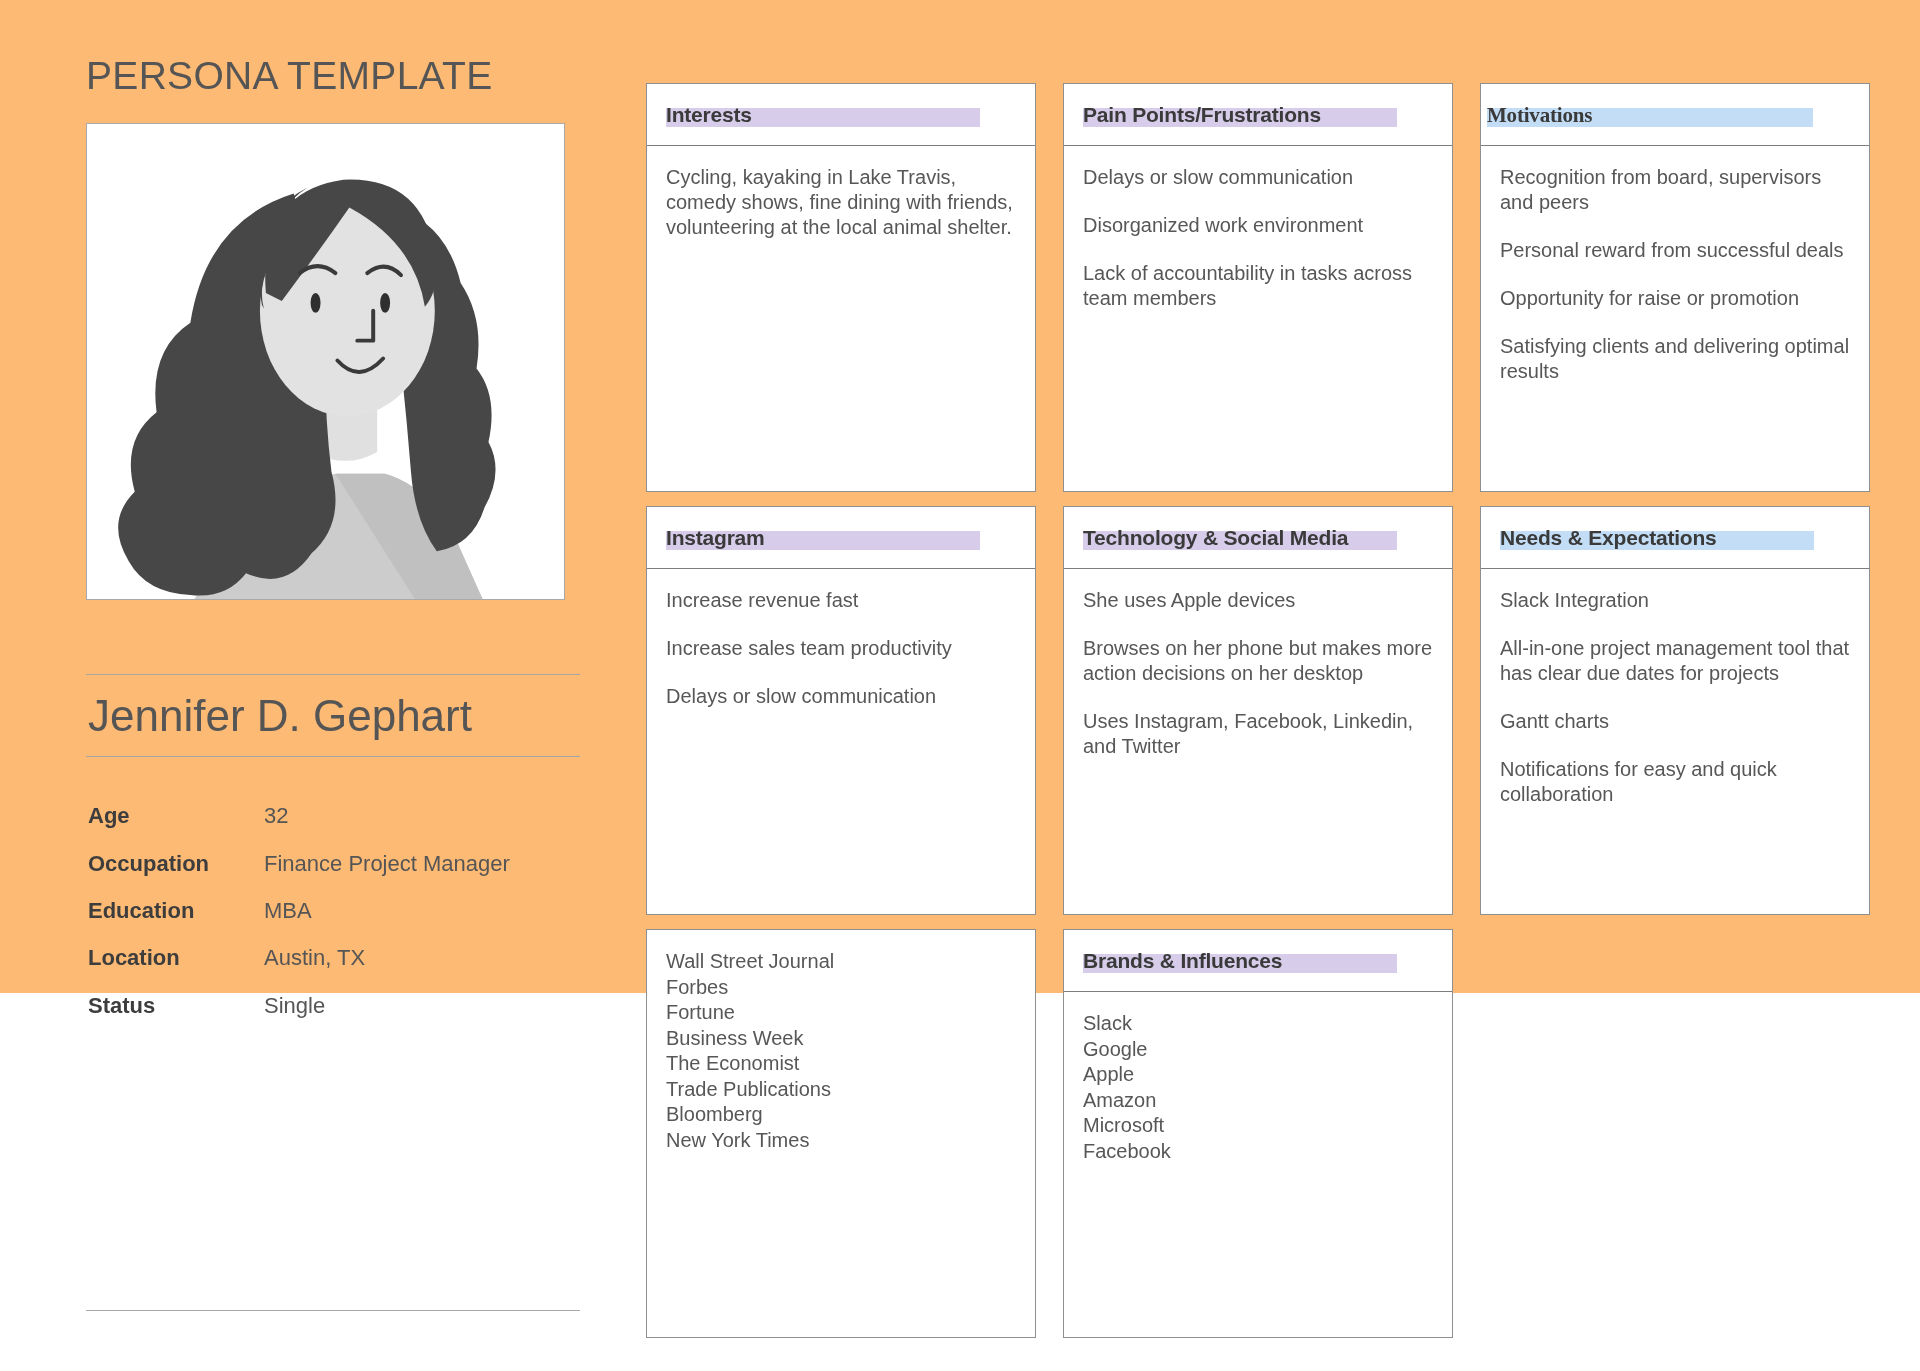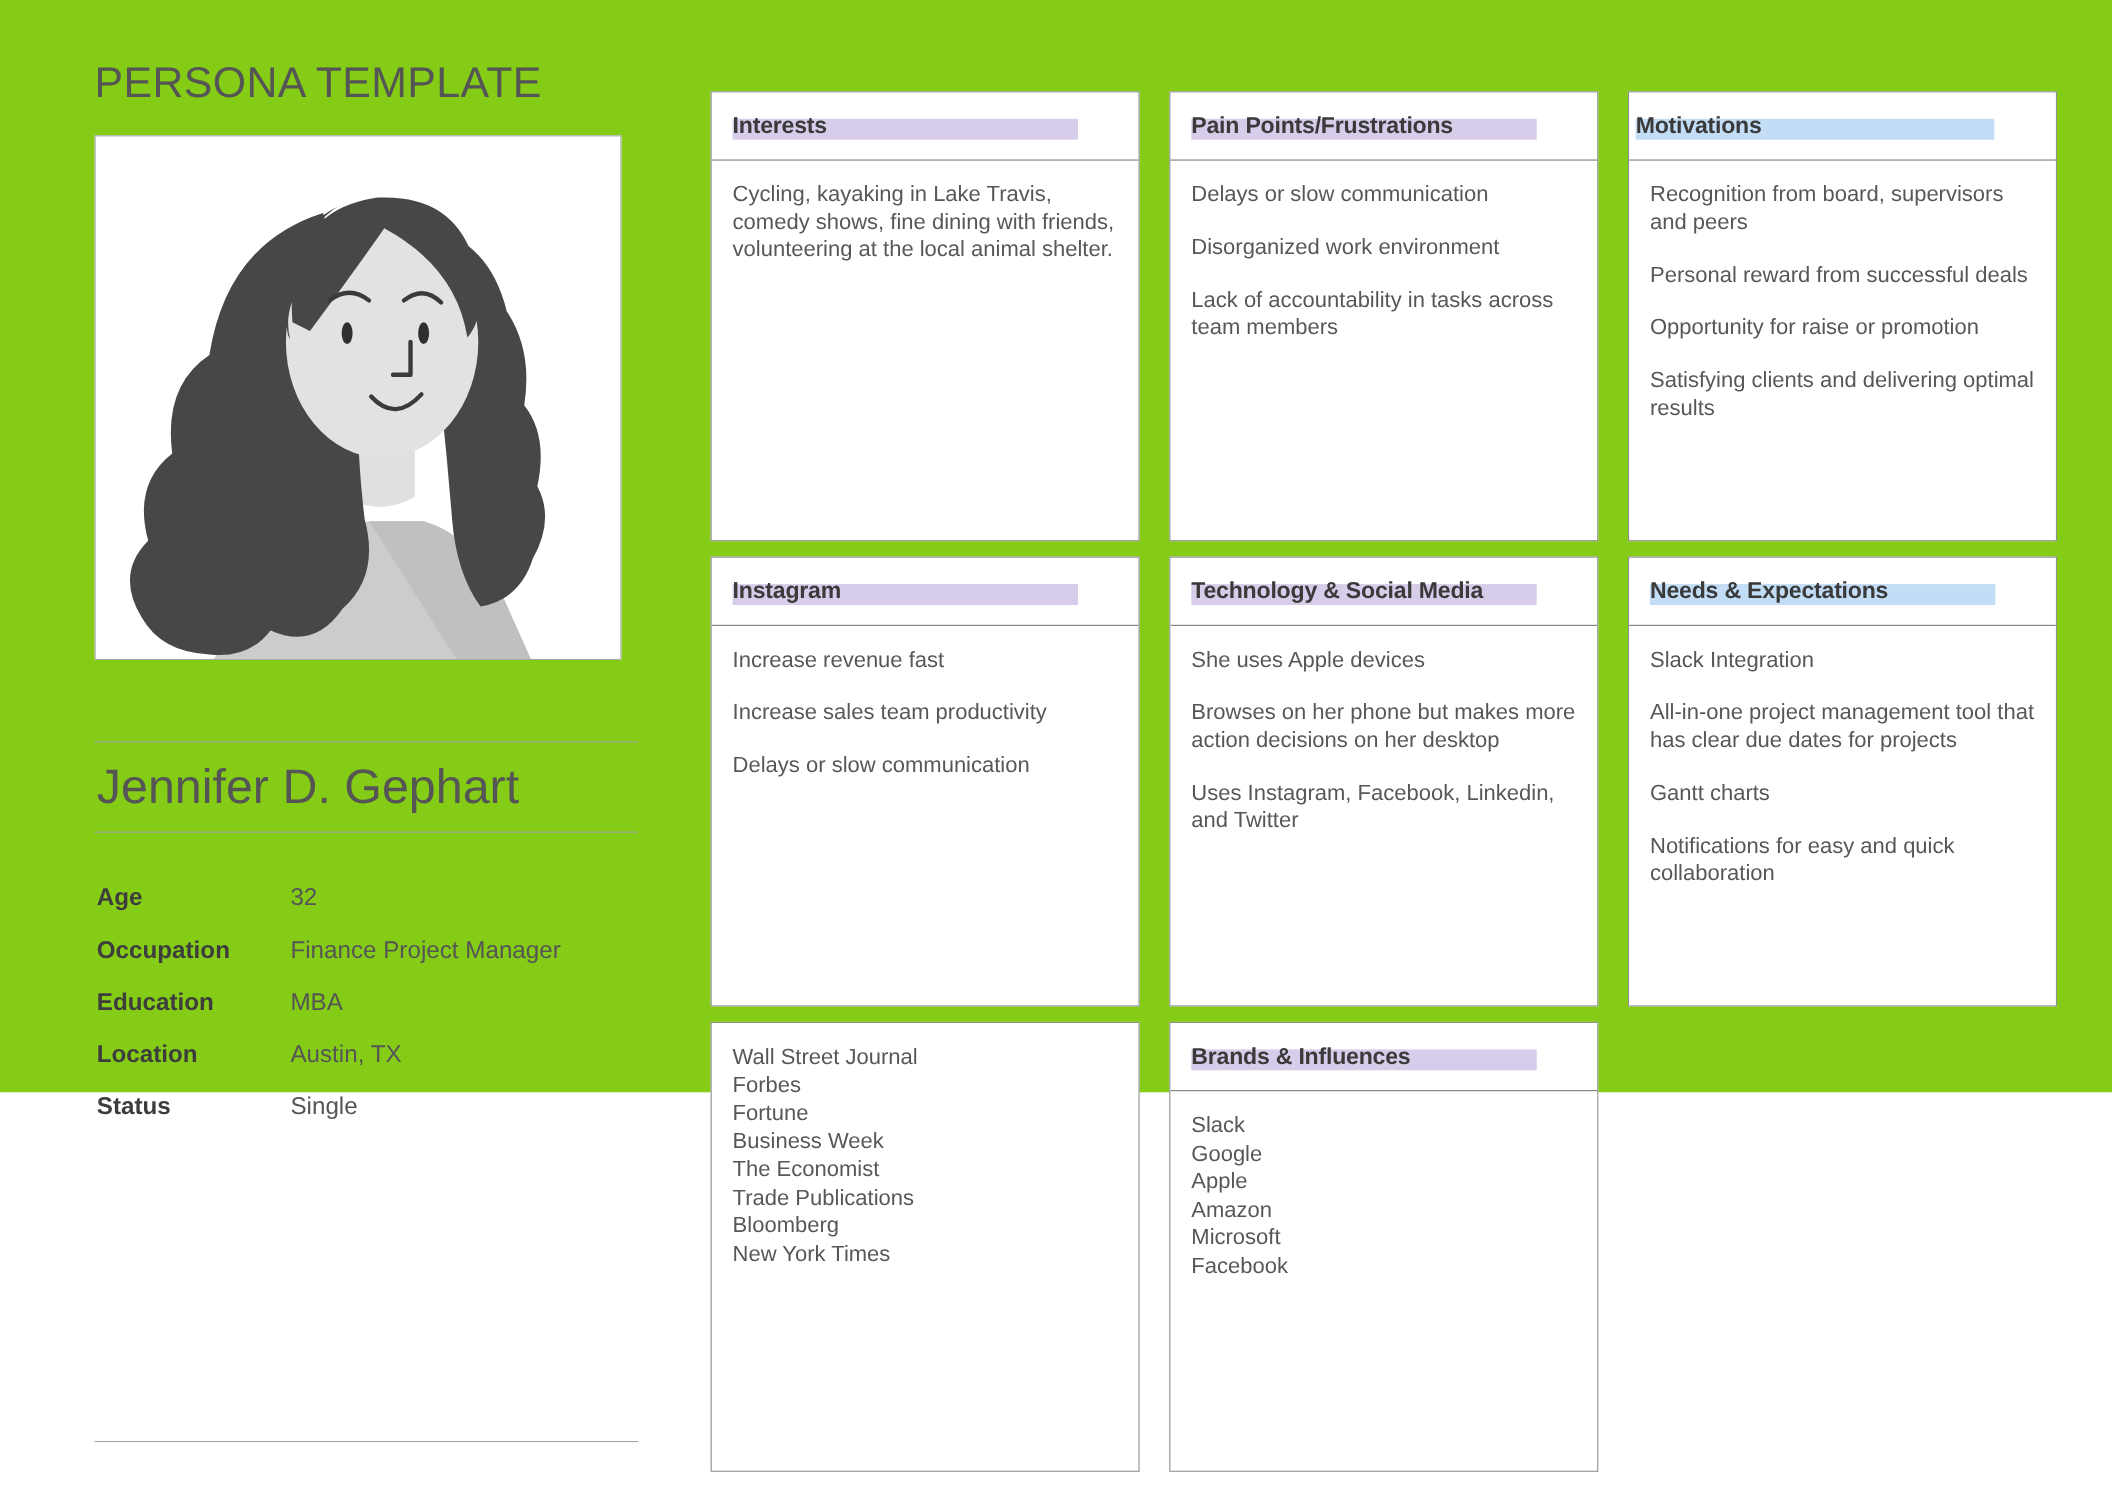--- a/index.html
+++ b/index.html
@@ -9,21 +9,21 @@
     height: 1371px;
     background: #ffffff;
     font-family: "Liberation Sans", sans-serif;
     overflow: hidden;
   }
 
   .page {
     position: relative;
     width: 1920px;
     height: 993px;
-    background: #84cc16;
+    background: #fdba74;
   }
 
   
   .left-panel {
     position: absolute;
     left: 86px;
     top: 56px;
     width: 494px;
     height: 1270px;
   }
@@ -164,21 +164,21 @@
   }
   .para:last-child { margin-bottom: 0; }
 
   .list-line {
     font-size: 20px;
     line-height: 25.5px;
     color: #575757;
   }
 
   
-  .indent-6 { padding-left: 6px; }
+  .indent-6 { padding-left: 6px; font-family: Liberation Serif, serif; }
 </style>
 </head>
 <body>
 
 <div class="page">
 
   <div class="left-panel">
 
     <div class="page-title">PERSONA TEMPLATE</div>
 

